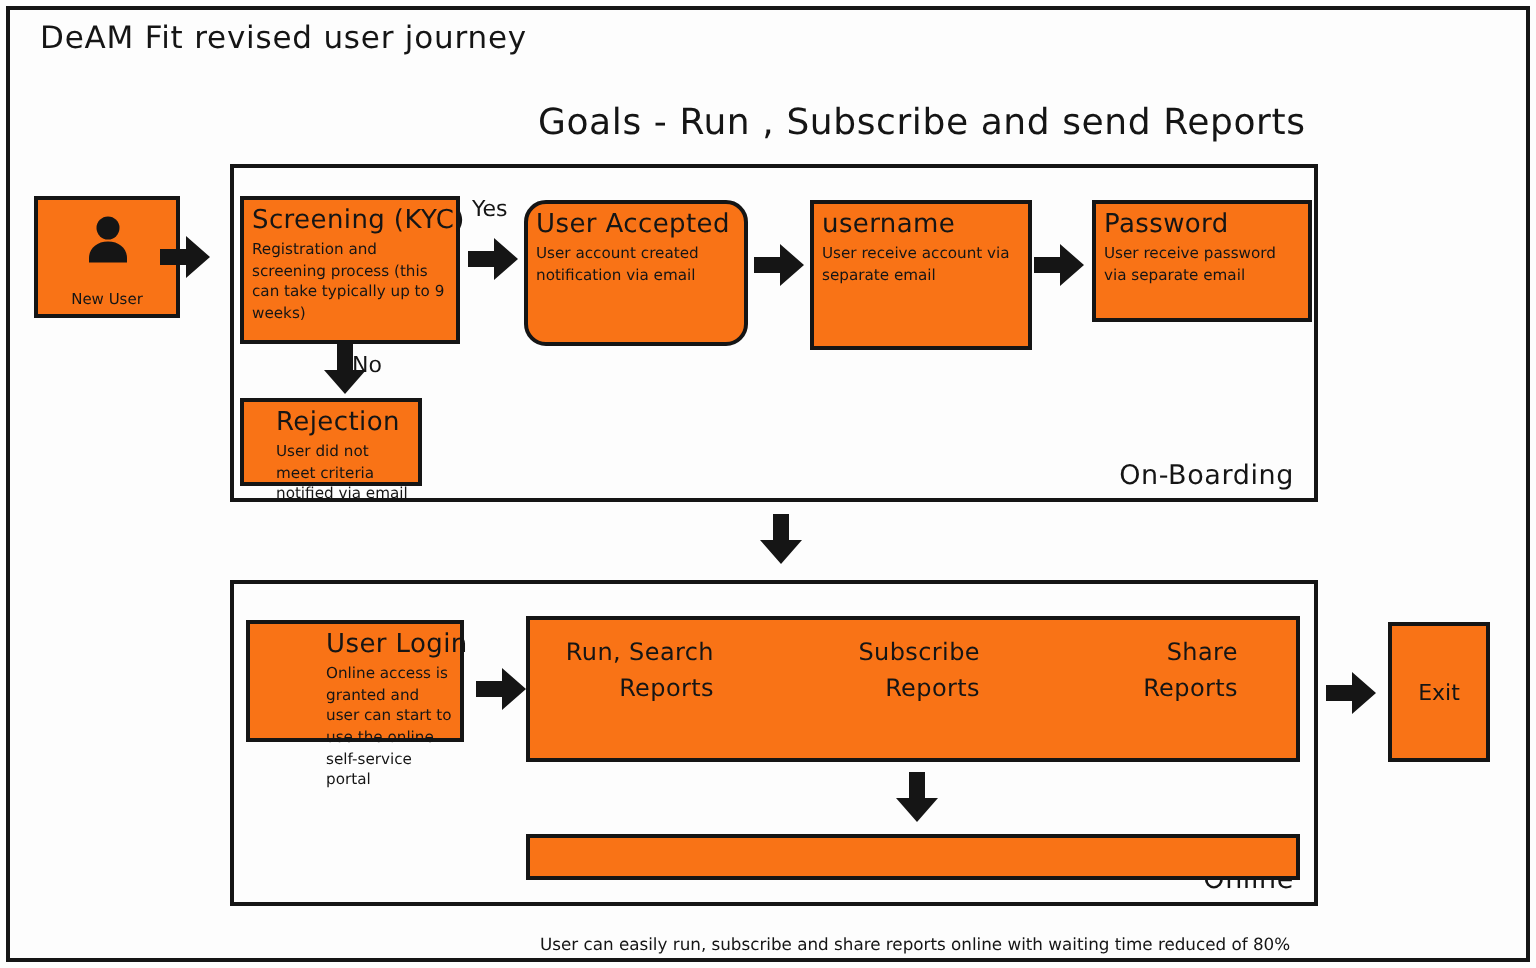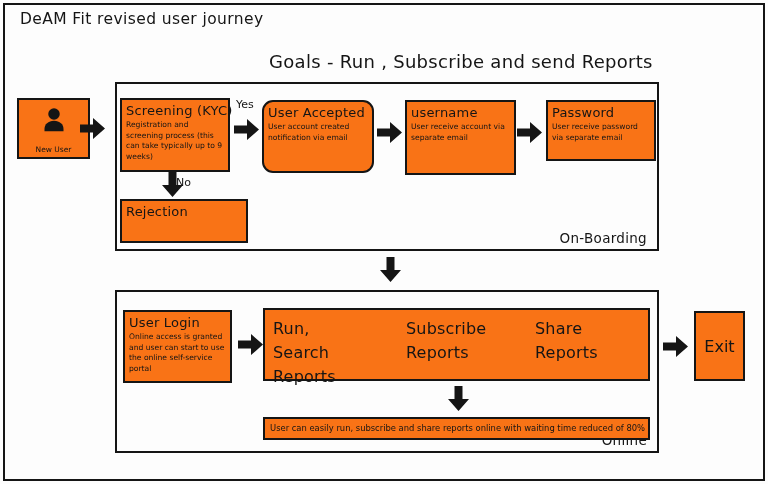--- a/index.html
+++ b/index.html
@@ -20,24 +20,24 @@
   .box-body{font-size:7.6px;line-height:1.4;padding:1px 4px;}
   .branch-label{position:absolute;font-size:11px;}
   .arrow{position:absolute;width:25px;height:21px;}
   .arrow svg{display:block;width:25px;height:21px;fill:var(--ink);}
   .arrow.down{transform:rotate(90deg);transform-origin:50% 50%;}
   .new-user{left:17px;top:98px;width:73px;height:61px;}
   .new-user .person{position:absolute;left:50%;top:5px;transform:translateX(-50%);width:30px;height:30px;}
   .new-user .person svg{width:30px;height:30px;fill:var(--ink);}
   .new-user .nu-label{position:absolute;bottom:3px;left:0;width:100%;text-align:center;font-size:7.5px;}
   .actions-box{left:263px;top:308px;width:387px;height:73px;}
-  .action-col{position:absolute;top:7px;width:84px;font-size:16px;line-height:1.5;letter-spacing:.2px;}
+  .action-col{position:absolute;top:7px;width:84px;font-size:12px;line-height:1.5;letter-spacing:.2px;text-align:right;}
   .summary-box{left:263px;top:417px;width:387px;height:23px;}
-  .summary-text{font-size:8.4px;white-space:nowrap;padding:4px 0 0 5px;}
-  .exit-box{left:694px;top:311px;width:51px;height:70px;display:flex;align-items:center;justify-content:center;font-size:16px;}
+  .summary-text{font-size:8.4px;white-space:nowrap;padding:4px 0 0 5px;margin-top:44px;}
+  .exit-box{left:694px;top:311px;width:51px;height:70px;display:flex;align-items:center;justify-content:center;font-size:11px;}
 </style>
 </head>
 <body>
 
 <div class="canvas">
   <div class="frame"></div>
 
   <div class="page-title">DeAM Fit revised user journey</div>
   <div class="subtitle">Goals - Run , Subscribe and send Reports</div>
 
@@ -67,28 +67,29 @@
     <div class="box-body">User account created notification via email</div>
   </div>
   <div class="box" style="left:405px;top:100px;width:111px;height:75px;">
     <div class="box-title">username</div>
     <div class="box-body">User receive account via separate email</div>
   </div>
   <div class="box" style="left:546px;top:100px;width:110px;height:61px;">
     <div class="box-title">Password</div>
     <div class="box-body">User receive password via separate email</div>
   </div>
-  <div class="box" style="left:120px;top:199px;width:128px;height:44px;">
+  <div class="box" style="left:120px;top:199px;width:91px;height:44px;padding-left:12px;">
     <div class="box-title">Rejection</div>
+    <div class="box-body">User did not meet criteria notified via email</div>
   </div>
 
   <div class="branch-label" style="left:236px;top:98px;text-align:right;">Yes</div>
   <div class="branch-label" style="left:136px;top:176px;margin-left:40px;">No</div>
 
-  <div class="box" style="left:123px;top:310px;width:109px;height:73px;">
+  <div class="box" style="left:123px;top:310px;width:109px;height:61px;padding-left:34px;">
     <div class="box-title">User Login</div>
     <div class="box-body">Online access is granted and user can start to use the online self-service portal</div>
   </div>
   <div class="box actions-box">
     <div class="action-col" style="left:8px;">Run, Search Reports</div>
     <div class="action-col" style="left:141px;">Subscribe Reports</div>
     <div class="action-col" style="left:270px;">Share Reports</div>
   </div>
   <div class="box summary-box">
     <div class="summary-text">User can easily run, subscribe and share reports online with waiting time reduced of 80%</div>

